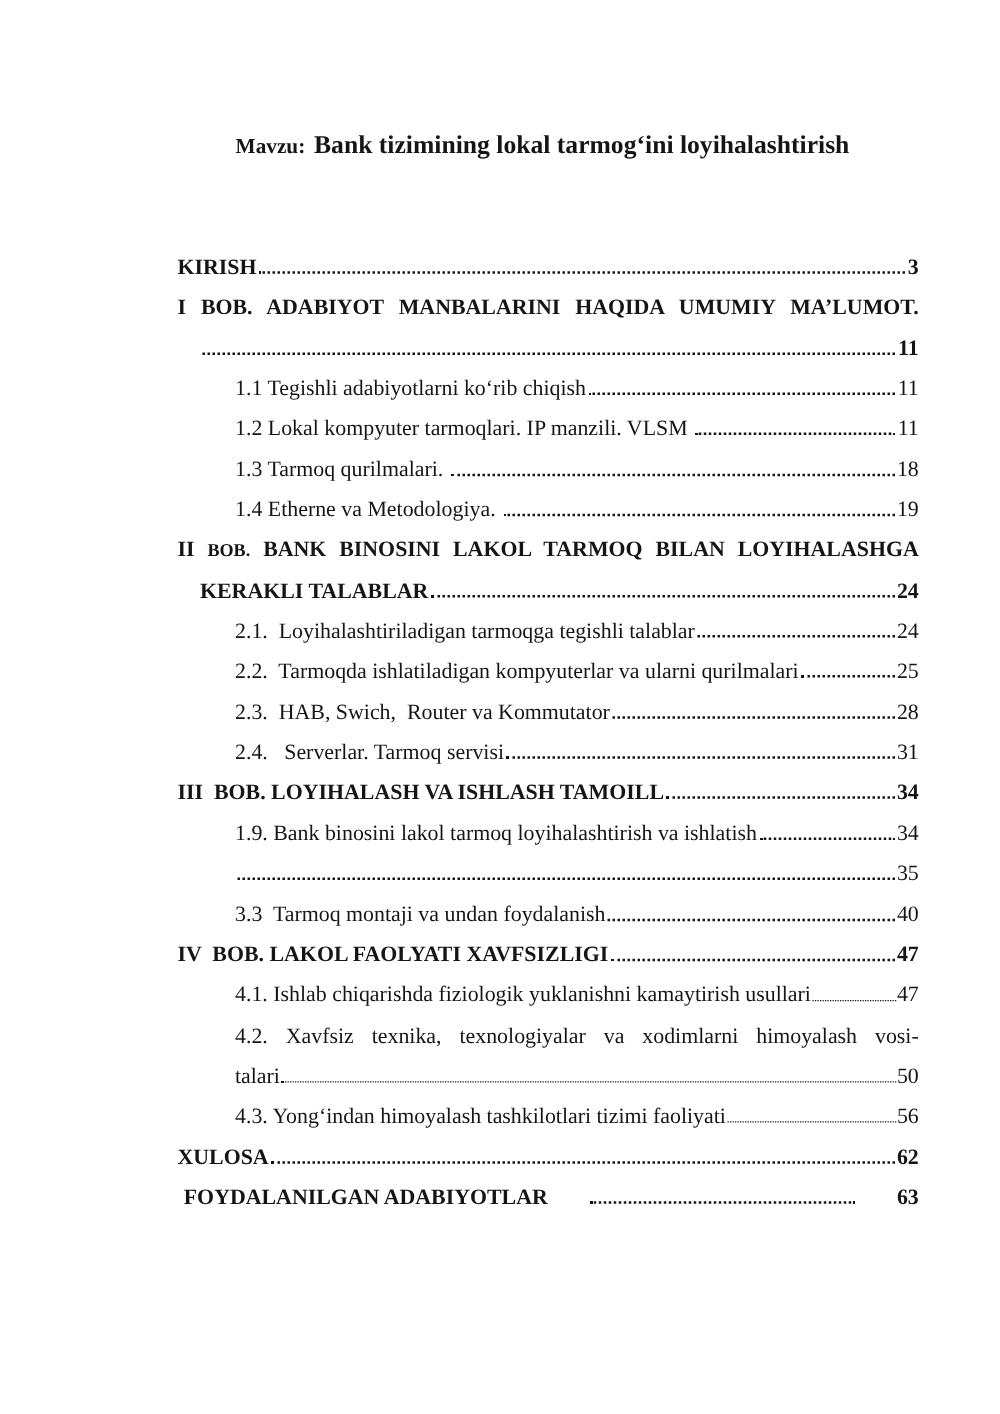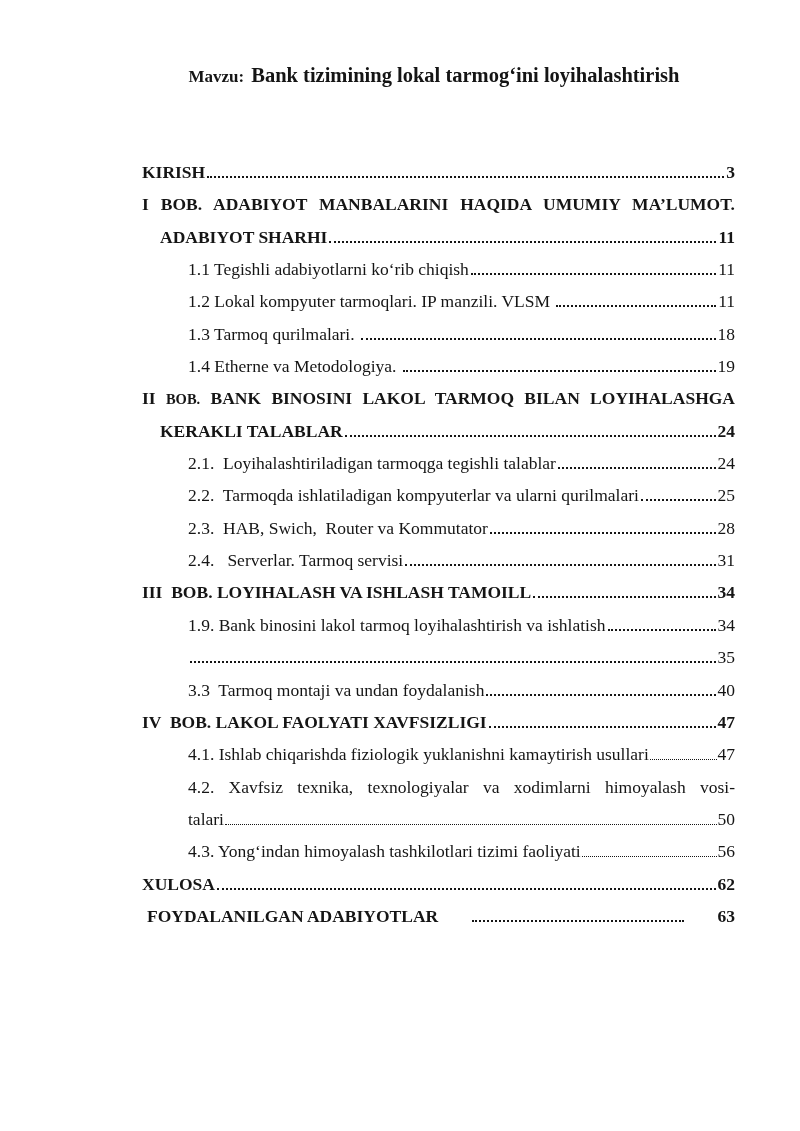--- a/index.html
+++ b/index.html
@@ -7,21 +7,21 @@
   body {
     width: 800px;
     height: 1131px;
     overflow: hidden;
     font-family: "Liberation Serif", "DejaVu Serif", serif;
     color: #151515;
   }
   .page {
     width: 800px;
     height: 1131px;
-    padding: 33px 65px 0 117px;
+    padding: 74px 65px 0 117px;
     background: #ffffff;
   }
   .title-line {
     text-align: center;
     line-height: 28px;
     white-space: pre;
   }
   .title-prefix {
     font-weight: bold;
     font-size: 17px;
@@ -72,21 +72,20 @@
   <section class="toc" id="toc">
       <div class="row indent-0 bold">
         <span class="label"><span>KIRISH</span></span>
         <span class="leader coarse"></span>
         <span class="page-num">3</span>
       </div>
       <div class="row indent-0 bold spread">
         <span class="label"><span>I  BOB.  ADABIYOT MANBALARINI HAQIDA UMUMIY MA’LUMOT.</span></span>
       </div>
       <div class="row indent-1 bold">
-        <span class="label"><span>ADABIYOT SHARHI</span></span>
         <span class="leader coarse"></span>
         <span class="page-num">11</span>
       </div>
       <div class="row indent-2">
         <span class="label"><span>1.1 Tegishli adabiyotlarni ko‘rib chiqish</span></span>
         <span class="leader coarse"></span>
         <span class="page-num">11</span>
       </div>
       <div class="row indent-2">
         <span class="label"><span>1.2 Lokal kompyuter tarmoqlari. IP manzili. VLSM </span></span>

